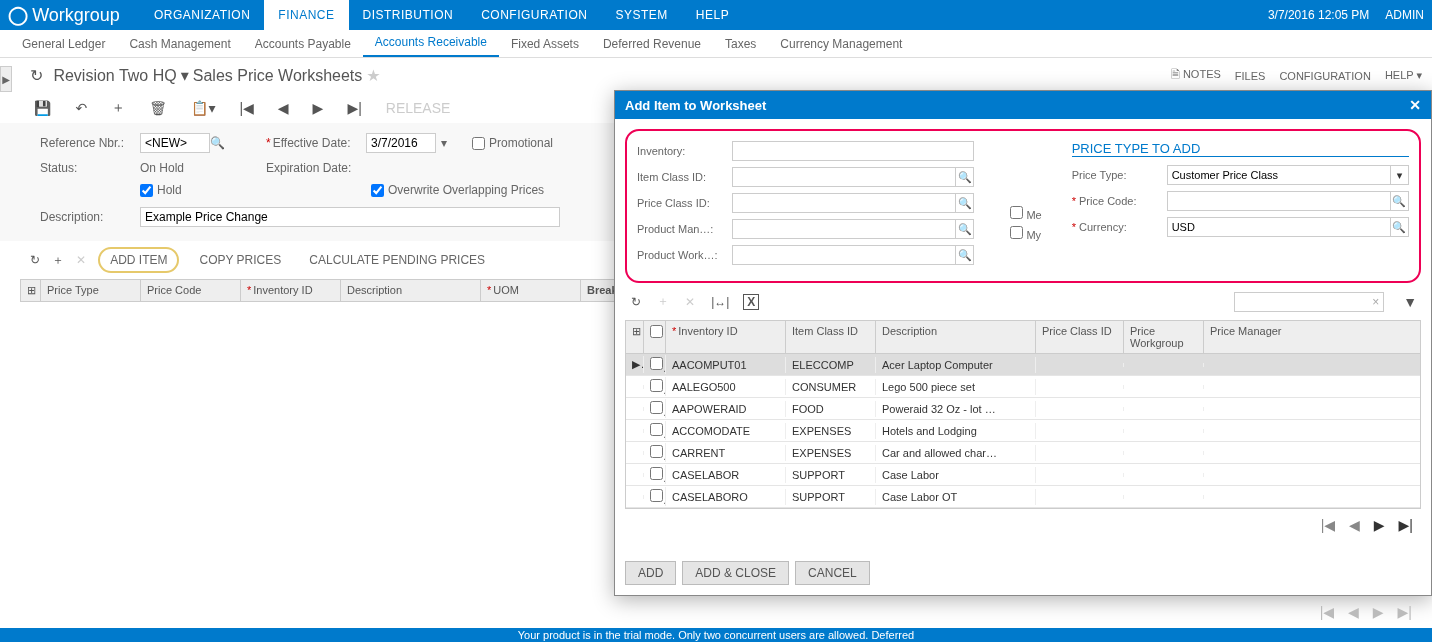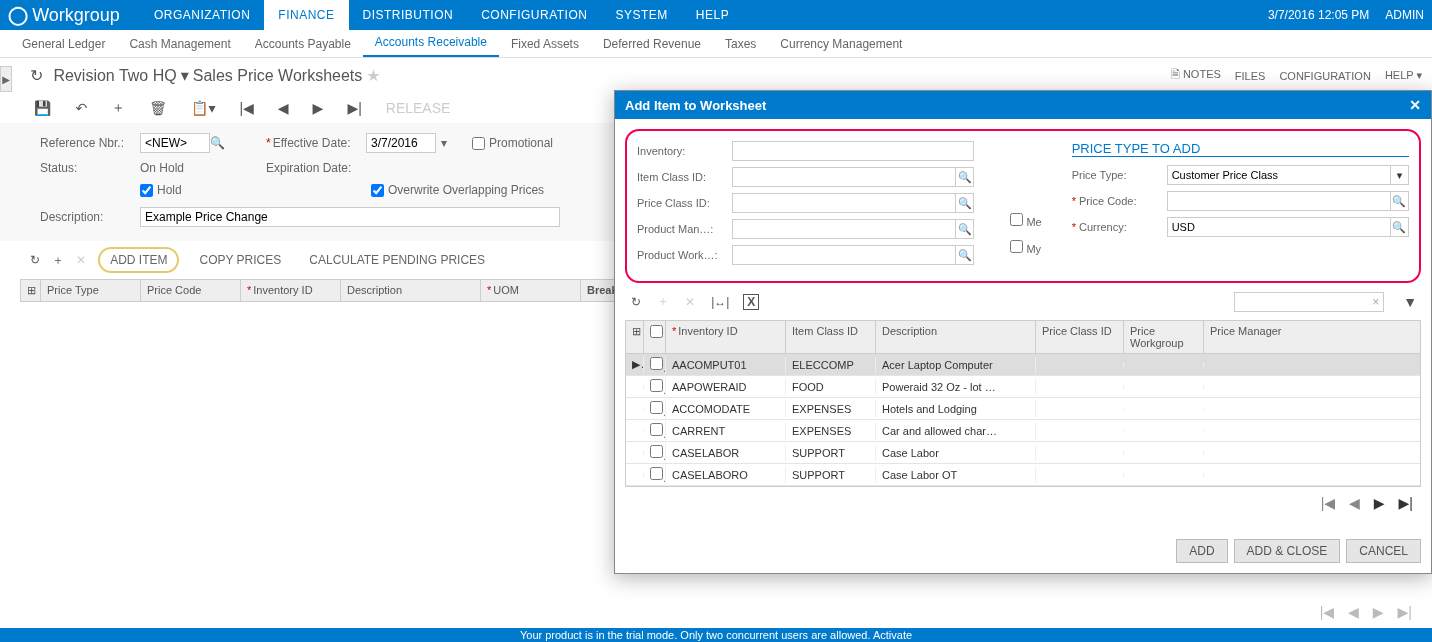--- a/index.html
+++ b/index.html
@@ -61,21 +61,21 @@
   .filter-box { border: 2px solid #e05; border-radius: 14px; padding: 10px; display: flex; gap: 30px; }
   .filter-left { flex: 1; }
   .filter-right { flex: 1; }
   .filter-row { display: flex; align-items: center; margin-bottom: 6px; }
   .filter-row label { width: 95px; font-size: 11px; color: #666; }
   .filter-row input, .filter-row select { flex:1; border: 1px solid #ccc; padding: 2px 4px; font-size: 11px; height:20px; }
   .filter-row .lk { width:18px; display:inline-flex; justify-content:center; align-items:center; border:1px solid #ccc; border-left:none; height:20px; cursor:pointer; font-size:11px; }
   .fieldset-title { color: #007acc; font-size: 13px; margin-bottom: 8px; border-bottom:1px solid #007acc; display:flex; align-items:center; }
   .fieldset-title span { background:#fff; padding-right:6px; position:relative; top:0; }
   .req::before { content:"* "; color:#c00; }
-  .chk-col { display:flex; flex-direction:column; gap:12px; font-size:11px; color:#666; margin-left:6px; }
+  .chk-col { display:flex; flex-direction:column; gap:5px; font-size:11px; color:#666; margin-left:6px; }
   
   .dlg-grid-toolbar { display:flex; align-items:center; gap:12px; padding:8px 4px; color:#555; }
   .dlg-grid-toolbar .icon { cursor:pointer; padding:2px; }
   .dlg-grid-toolbar .disabled { color:#ccc; }
   .dlg-search { margin-left:auto; display:flex; align-items:center; gap:6px; }
   .dlg-search input { border:1px solid #ccc; padding:2px 4px; width:150px; height:20px; }
   
   .dlg-grid { border:1px solid #ccc; font-size:11px; }
   .dlg-grid-head { display:flex; background:#eee; border-bottom:1px solid #ccc; color:#555; }
   .dlg-grid-head .c { padding:4px 6px; border-right:1px solid #ccc; }
@@ -89,21 +89,21 @@
   .c-cls { width:90px; }
   .c-desc { width:160px; }
   .c-pcls { width:88px; }
   .c-pwg { width:80px; }
   .c-pmgr { width:90px; }
   
   .dlg-pager { display:flex; justify-content:flex-end; gap:14px; padding:8px; color:#888; font-size:14px; }
   .dlg-pager span { cursor:pointer; }
   .dlg-pager .enabled { color:#333; }
   
-  .dlg-footer { display:flex; justify-content:flex-end; gap:6px; padding:10px; }
+  .dlg-footer { display:flex; justify-content:flex-start; gap:6px; padding:10px; }
   .dlg-footer button { background:#e5e5e5; border:1px solid #bbb; padding:4px 12px; font-size:12px; cursor:pointer; color:#555; }
   
   .right-scroll-ind { position:absolute; right:0; top:138px; width:18px; height:18px; color:#666; cursor:pointer; font-size:12px; text-align:center; }
   .bottom-pager { position:absolute; right:20px; bottom:22px; display:flex; gap:14px; color:#bbb; font-size:14px; }
   
   .footer-banner { position:absolute; bottom:0; left:0; right:0; background:#007acc; color:#fff; font-size:11px; text-align:center; padding:1px 0; }
 </style>
 </head>
 <body>
 
@@ -310,20 +310,30 @@
             <div class="c c-inv">AACOMPUT01</div>
             <div class="c c-cls">ELECCOMP</div>
             <div class="c c-desc">Acer Laptop Computer</div>
             <div class="c c-pcls"></div>
             <div class="c c-pwg"></div>
             <div class="c c-pmgr" style="border-right:none;"></div>
           </div>
           <div class="r">
             <div class="c row-indicator"></div>
             <div class="c chk-cell"><input type="checkbox" style=""></div>
+            <div class="c c-inv">AALEGO500</div>
+            <div class="c c-cls">CONSUMER</div>
+            <div class="c c-desc">Lego 500 piece set</div>
+            <div class="c c-pcls"></div>
+            <div class="c c-pwg"></div>
+            <div class="c c-pmgr" style="border-right:none;"></div>
+          </div>
+          <div class="r">
+            <div class="c row-indicator"></div>
+            <div class="c chk-cell"><input type="checkbox" style=""></div>
             <div class="c c-inv">AAPOWERAID</div>
             <div class="c c-cls">FOOD</div>
             <div class="c c-desc">Poweraid 32 Oz - lot …</div>
             <div class="c c-pcls"></div>
             <div class="c c-pwg"></div>
             <div class="c c-pmgr" style="border-right:none;"></div>
           </div>
           <div class="r">
             <div class="c row-indicator"></div>
             <div class="c chk-cell"><input type="checkbox" style=""></div>
@@ -381,13 +391,13 @@
   </div>
 </div>
 
 <div class="bottom-pager">
   <span>|◀</span>
   <span>◀</span>
   <span>▶</span>
   <span>▶|</span>
 </div>
 
-<div class="footer-banner">Your product is in the trial mode. Only two concurrent users are allowed. Activate</div>
+<div class="footer-banner">Your product is in the trial mode. Only two concurrent users are allowed. Deferred</div>
 
 </body></html>

